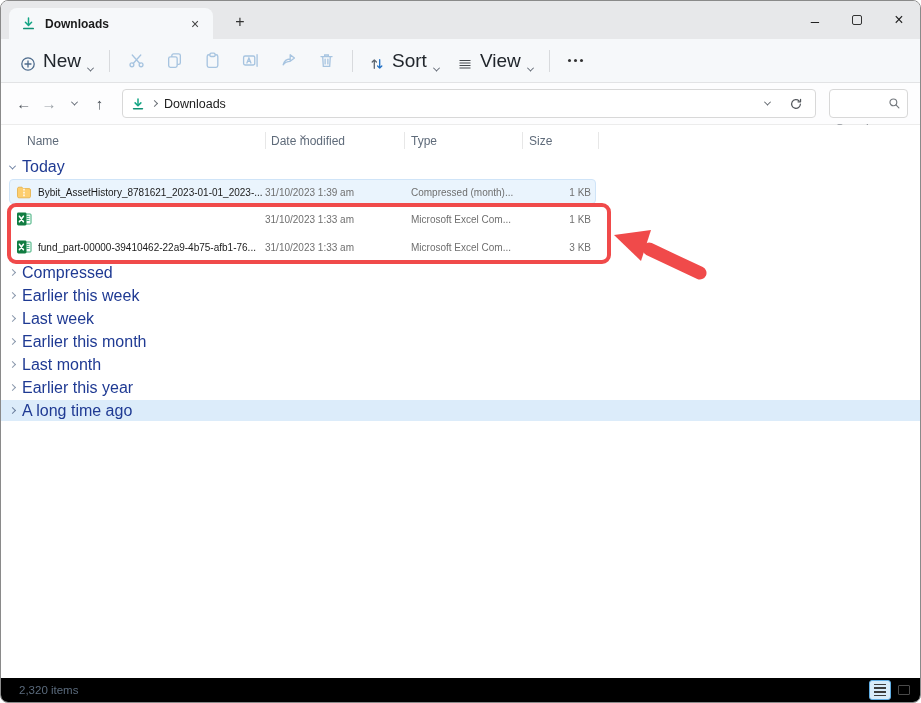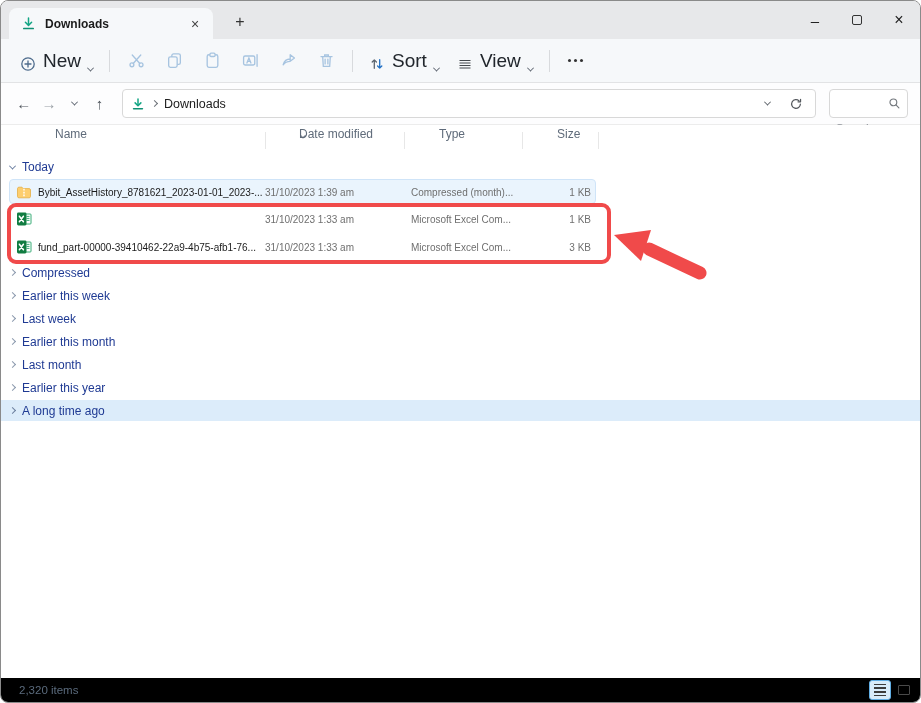--- a/index.html
+++ b/index.html
@@ -47,30 +47,30 @@
   .crumb-text { font-size:12.5px; color:#202020; }
   .addr-spacer { flex:1; }
   .addr-ctl { width:22px; height:22px; display:flex; align-items:center; justify-content:center; color:#5c6268; }
   .searchbox { margin-left:9px; width:81px; height:29px; border:1px solid #d8d8d8; border-radius:4px; background:#fff;
                display:flex; align-items:center; padding:0 6px; gap:4px; }
   .searchbox input { border:none; outline:none; width:48px; font-size:11.5px; color:#333; font-family:inherit; background:transparent;margin-top:48px; }
   .searchbox input::placeholder { color:#8a8f95; }
 
   
   .colheaders { height:31px; position:relative; background:#fff; flex:0 0 auto; font-size:12px; color:#5f6b7a; }
-  .colheaders .h { position:absolute; top:2px;margin-left:28px; }
+  .colheaders .h { position:absolute; top:9px; }
   .h-name { left:26px; } .h-date { left:270px; } .h-type { left:410px; } .h-size { left:528px; }
   .h-sortchev { position:absolute; left:300px; top:3px; color:#6b7280; }
   .col-sep { position:absolute; top:7px; width:1px; height:17px; background:#e7e7e7; }
 
   
   .listarea { flex:1 1 auto; position:relative; background:#fff; overflow:hidden; }
   .group-row { height:22px; display:flex; align-items:center; padding-left:9px; gap:7px; }
   .group-row.collapsed { height:23px; }
-  .group-label { font-size:12px; color:#1f3a93; }
+  .group-label { font-size:16px; color:#1f3a93; }
   .group-row.hl { background:#dcecfa; height:21px; margin:1px 0; }
   .file-row { position:relative; height:28px; font-size:10px; }
   .file-row.first { height:27px; }
   .row-selbg { position:absolute; left:8px; top:1px; width:587px; bottom:1px; background:#eaf4fd;
                border:1px solid #cfe4f8; border-radius:4px; }
   .cell { position:absolute; top:50%; transform:translateY(-50%); white-space:nowrap; }
   .c-icon { left:15px; width:16px; height:16px; }
   .c-name { left:37px; color:#1b1b1b; }
   .c-date { left:264px; color:#6f6f6f; }
   .c-type { left:410px; color:#6f6f6f; }

